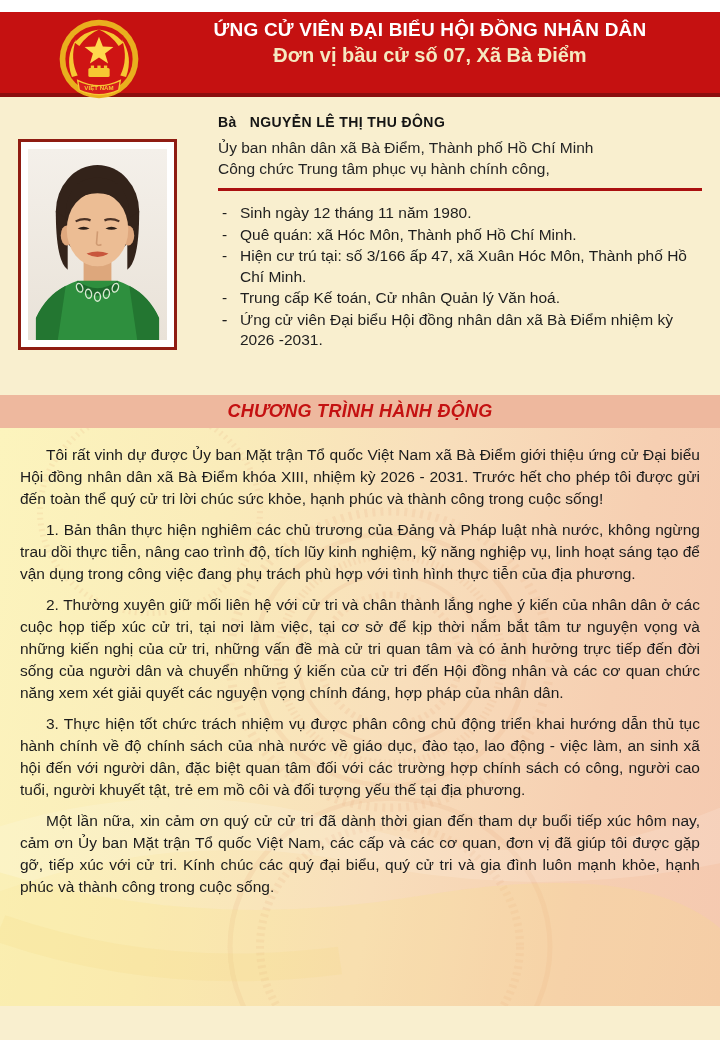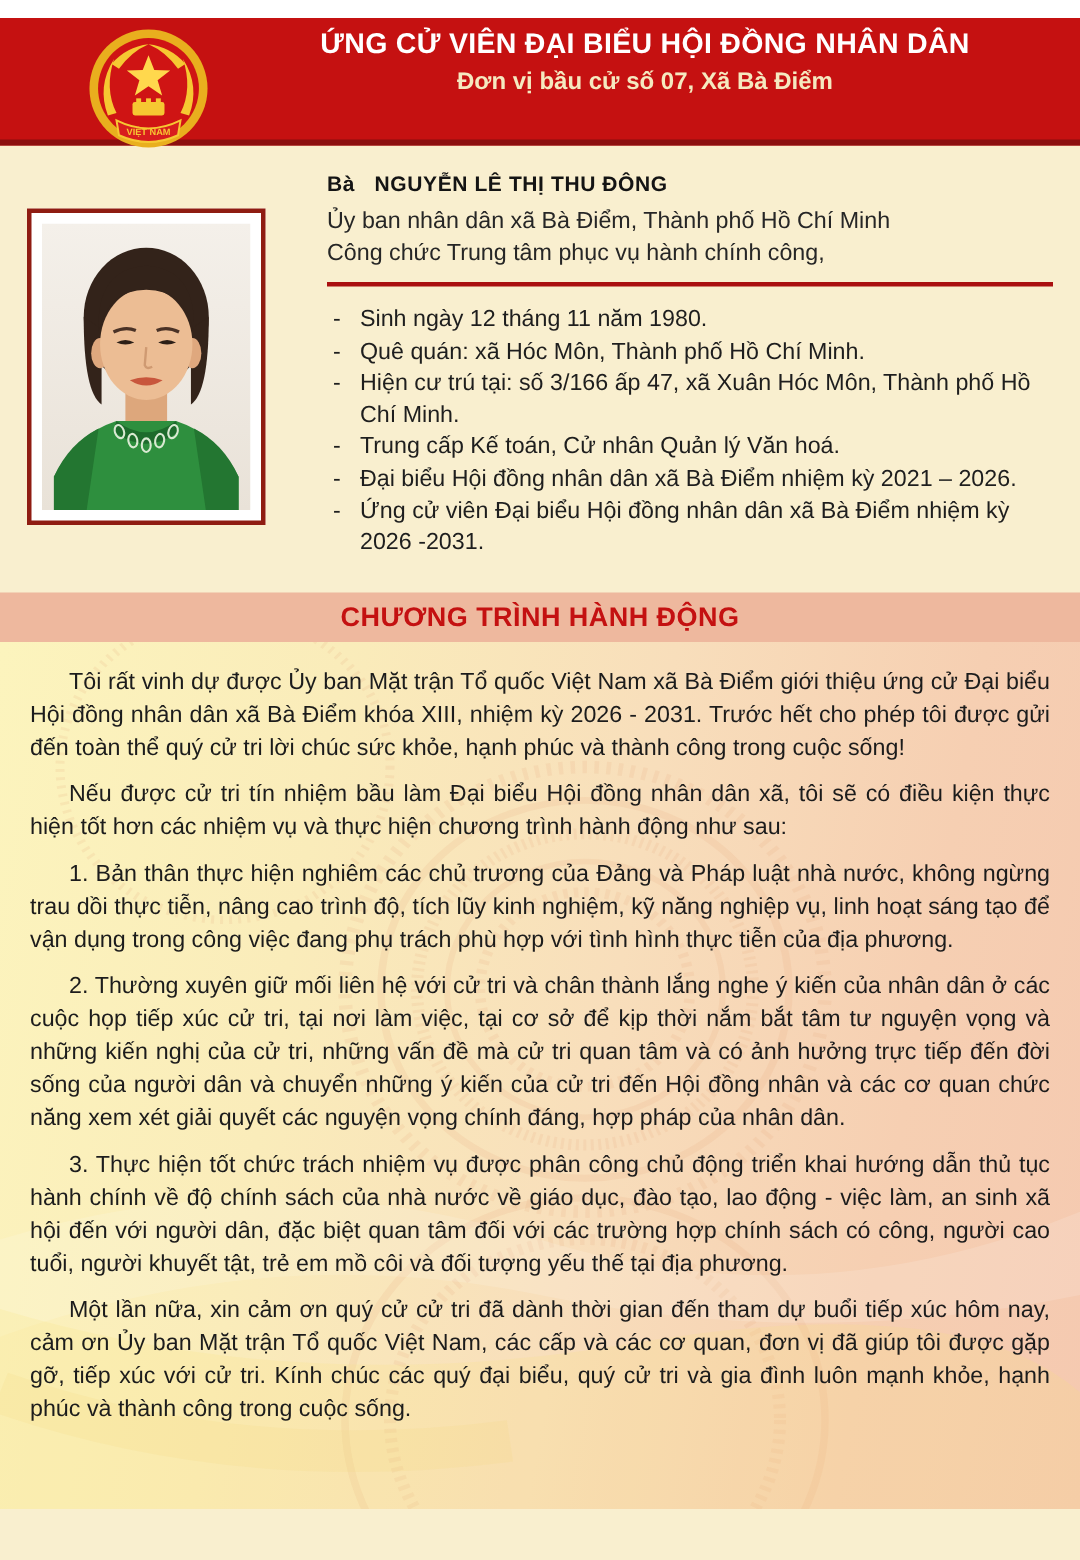--- a/index.html
+++ b/index.html
@@ -18,21 +18,21 @@
     border-bottom:4px solid #8c0f0f;
   }
   .emblem {
     position:absolute; top:6px; left:58px; width:82px; height:82px;
   }
   .header-text {
     position:absolute; top:6px; left:150px; right:10px; text-align:center;
     color:#ffffff; font-weight:bold;
   }
   .header-title { font-size:19px; line-height:23px; letter-spacing:.2px; }
-  .header-sub { font-size:16px; line-height:22px; margin-top:3px; color:#f5e9c0; }
+  .header-sub { font-size:20px; line-height:22px; margin-top:3px; color:#f5e9c0; }
 
   
   .top-section {
     position:absolute; top:89px; left:0; width:720px; height:294px;
     background:#f9efcf;
   }
   .photo-frame {
     position:absolute; top:38px; left:18px; width:159px; height:211px;
     background:#ffffff; border:3px solid #8f1c12; padding:7px;
   }
@@ -58,20 +58,21 @@
   .bio-list .dash { position:absolute; left:4px; }
 
   
   .band {
     position:absolute; top:383px; left:0; width:720px; height:33px;
     background:#eeb89e; text-align:center;
   }
   .band-title {
     font-size:18px; font-weight:bold; color:#c41111; line-height:33px;
     letter-spacing:.3px;
+    font-style:italic;
   }
 
   
   .body-section {
     position:absolute; top:416px; left:0; width:720px; height:578px;
     background:linear-gradient(100deg,#fcf4bd 0%,#faecba 28%,#f8debb 55%,#f6cfb2 80%,#f5c9b0 100%);
   }
   .watermark { position:absolute; inset:0; width:100%; height:100%; pointer-events:none; }
   .body-text { position:relative; padding:16px 20px 0 20px; }
   .body-text p {
@@ -183,21 +184,20 @@
             <span>Hiện cư trú tại: số 3/166 ấp 47, xã Xuân Hóc Môn, Thành phố Hồ Chí Minh.</span>
           </li>
 
           <li>
             <span class="dash">-</span>
             <span>Trung cấp Kế toán, Cử nhân Quản lý Văn hoá.</span>
           </li>
 
           <li>
             <span class="dash">-</span>
-            <span>Đại biểu Hội đồng nhân dân xã Bà Điểm nhiệm kỳ 2021 – 2026.</span>
           </li>
 
           <li>
             <span class="dash">-</span>
             <span>Ứng cử viên Đại biểu Hội đồng nhân dân xã Bà Điểm nhiệm kỳ 2026 -2031.</span>
           </li>
         </ul>
     </div>
   </div>
 
@@ -218,21 +218,20 @@
         <circle cx="150" cy="90" r="110" stroke-width="6" stroke-dasharray="2 4"></circle>
       </g>
       <path d="M0,430 Q180,370 360,430 T720,410 L720,470 Q540,510 360,470 T0,500 Z" fill="#ffffff" opacity="0.14"></path>
       <path d="M0,480 Q200,545 420,505 T720,540 L720,624 L0,624 Z" fill="#f8e27a" opacity="0.18"></path>
       <path d="M0,540 Q160,600 340,575" stroke="#f3d97e" stroke-width="30" fill="none" opacity="0.18"></path>
     </svg>
     <div class="body-text">
 
         <p>Tôi rất vinh dự được Ủy ban Mặt trận Tổ quốc Việt Nam xã Bà Điểm giới thiệu ứng cử Đại biểu Hội đồng nhân dân xã Bà Điểm khóa XIII, nhiệm kỳ 2026 - 2031. Trước hết cho phép tôi được gửi đến toàn thể quý cử tri lời chúc sức khỏe, hạnh phúc và thành công trong cuộc sống!</p>
 
-        <p>Nếu được cử tri tín nhiệm bầu làm Đại biểu Hội đồng nhân dân xã, tôi sẽ có điều kiện thực hiện tốt hơn các nhiệm vụ và thực hiện chương trình hành động như sau:</p>
 
         <p>1. Bản thân thực hiện nghiêm các chủ trương của Đảng và Pháp luật nhà nước, không ngừng trau dồi thực tiễn, nâng cao trình độ, tích lũy kinh nghiệm, kỹ năng nghiệp vụ, linh hoạt sáng tạo để vận dụng trong công việc đang phụ trách phù hợp với tình hình thực tiễn của địa phương.</p>
 
         <p>2. Thường xuyên giữ mối liên hệ với cử tri và chân thành lắng nghe ý kiến của nhân dân ở các cuộc họp tiếp xúc cử tri, tại nơi làm việc, tại cơ sở để kịp thời nắm bắt tâm tư nguyện vọng và những kiến nghị của cử tri, những vấn đề mà cử tri quan tâm và có ảnh hưởng trực tiếp đến đời sống của người dân và chuyển những ý kiến của cử tri đến Hội đồng nhân và các cơ quan chức năng xem xét giải quyết các nguyện vọng chính đáng, hợp pháp của nhân dân.</p>
 
         <p>3. Thực hiện tốt chức trách nhiệm vụ được phân công chủ động triển khai hướng dẫn thủ tục hành chính về độ chính sách của nhà nước về giáo dục, đào tạo, lao động - việc làm, an sinh xã hội đến với người dân, đặc biệt quan tâm đối với các trường hợp chính sách có công, người cao tuổi, người khuyết tật, trẻ em mồ côi và đối tượng yếu thế tại địa phương.</p>
 
         <p>Một lần nữa, xin cảm ơn quý cử cử tri đã dành thời gian đến tham dự buổi tiếp xúc hôm nay, cảm ơn Ủy ban Mặt trận Tổ quốc Việt Nam, các cấp và các cơ quan, đơn vị đã giúp tôi được gặp gỡ, tiếp xúc với cử tri. Kính chúc các quý đại biểu, quý cử tri và gia đình luôn mạnh khỏe, hạnh phúc và thành công trong cuộc sống.</p>
       </div>
   </div>

